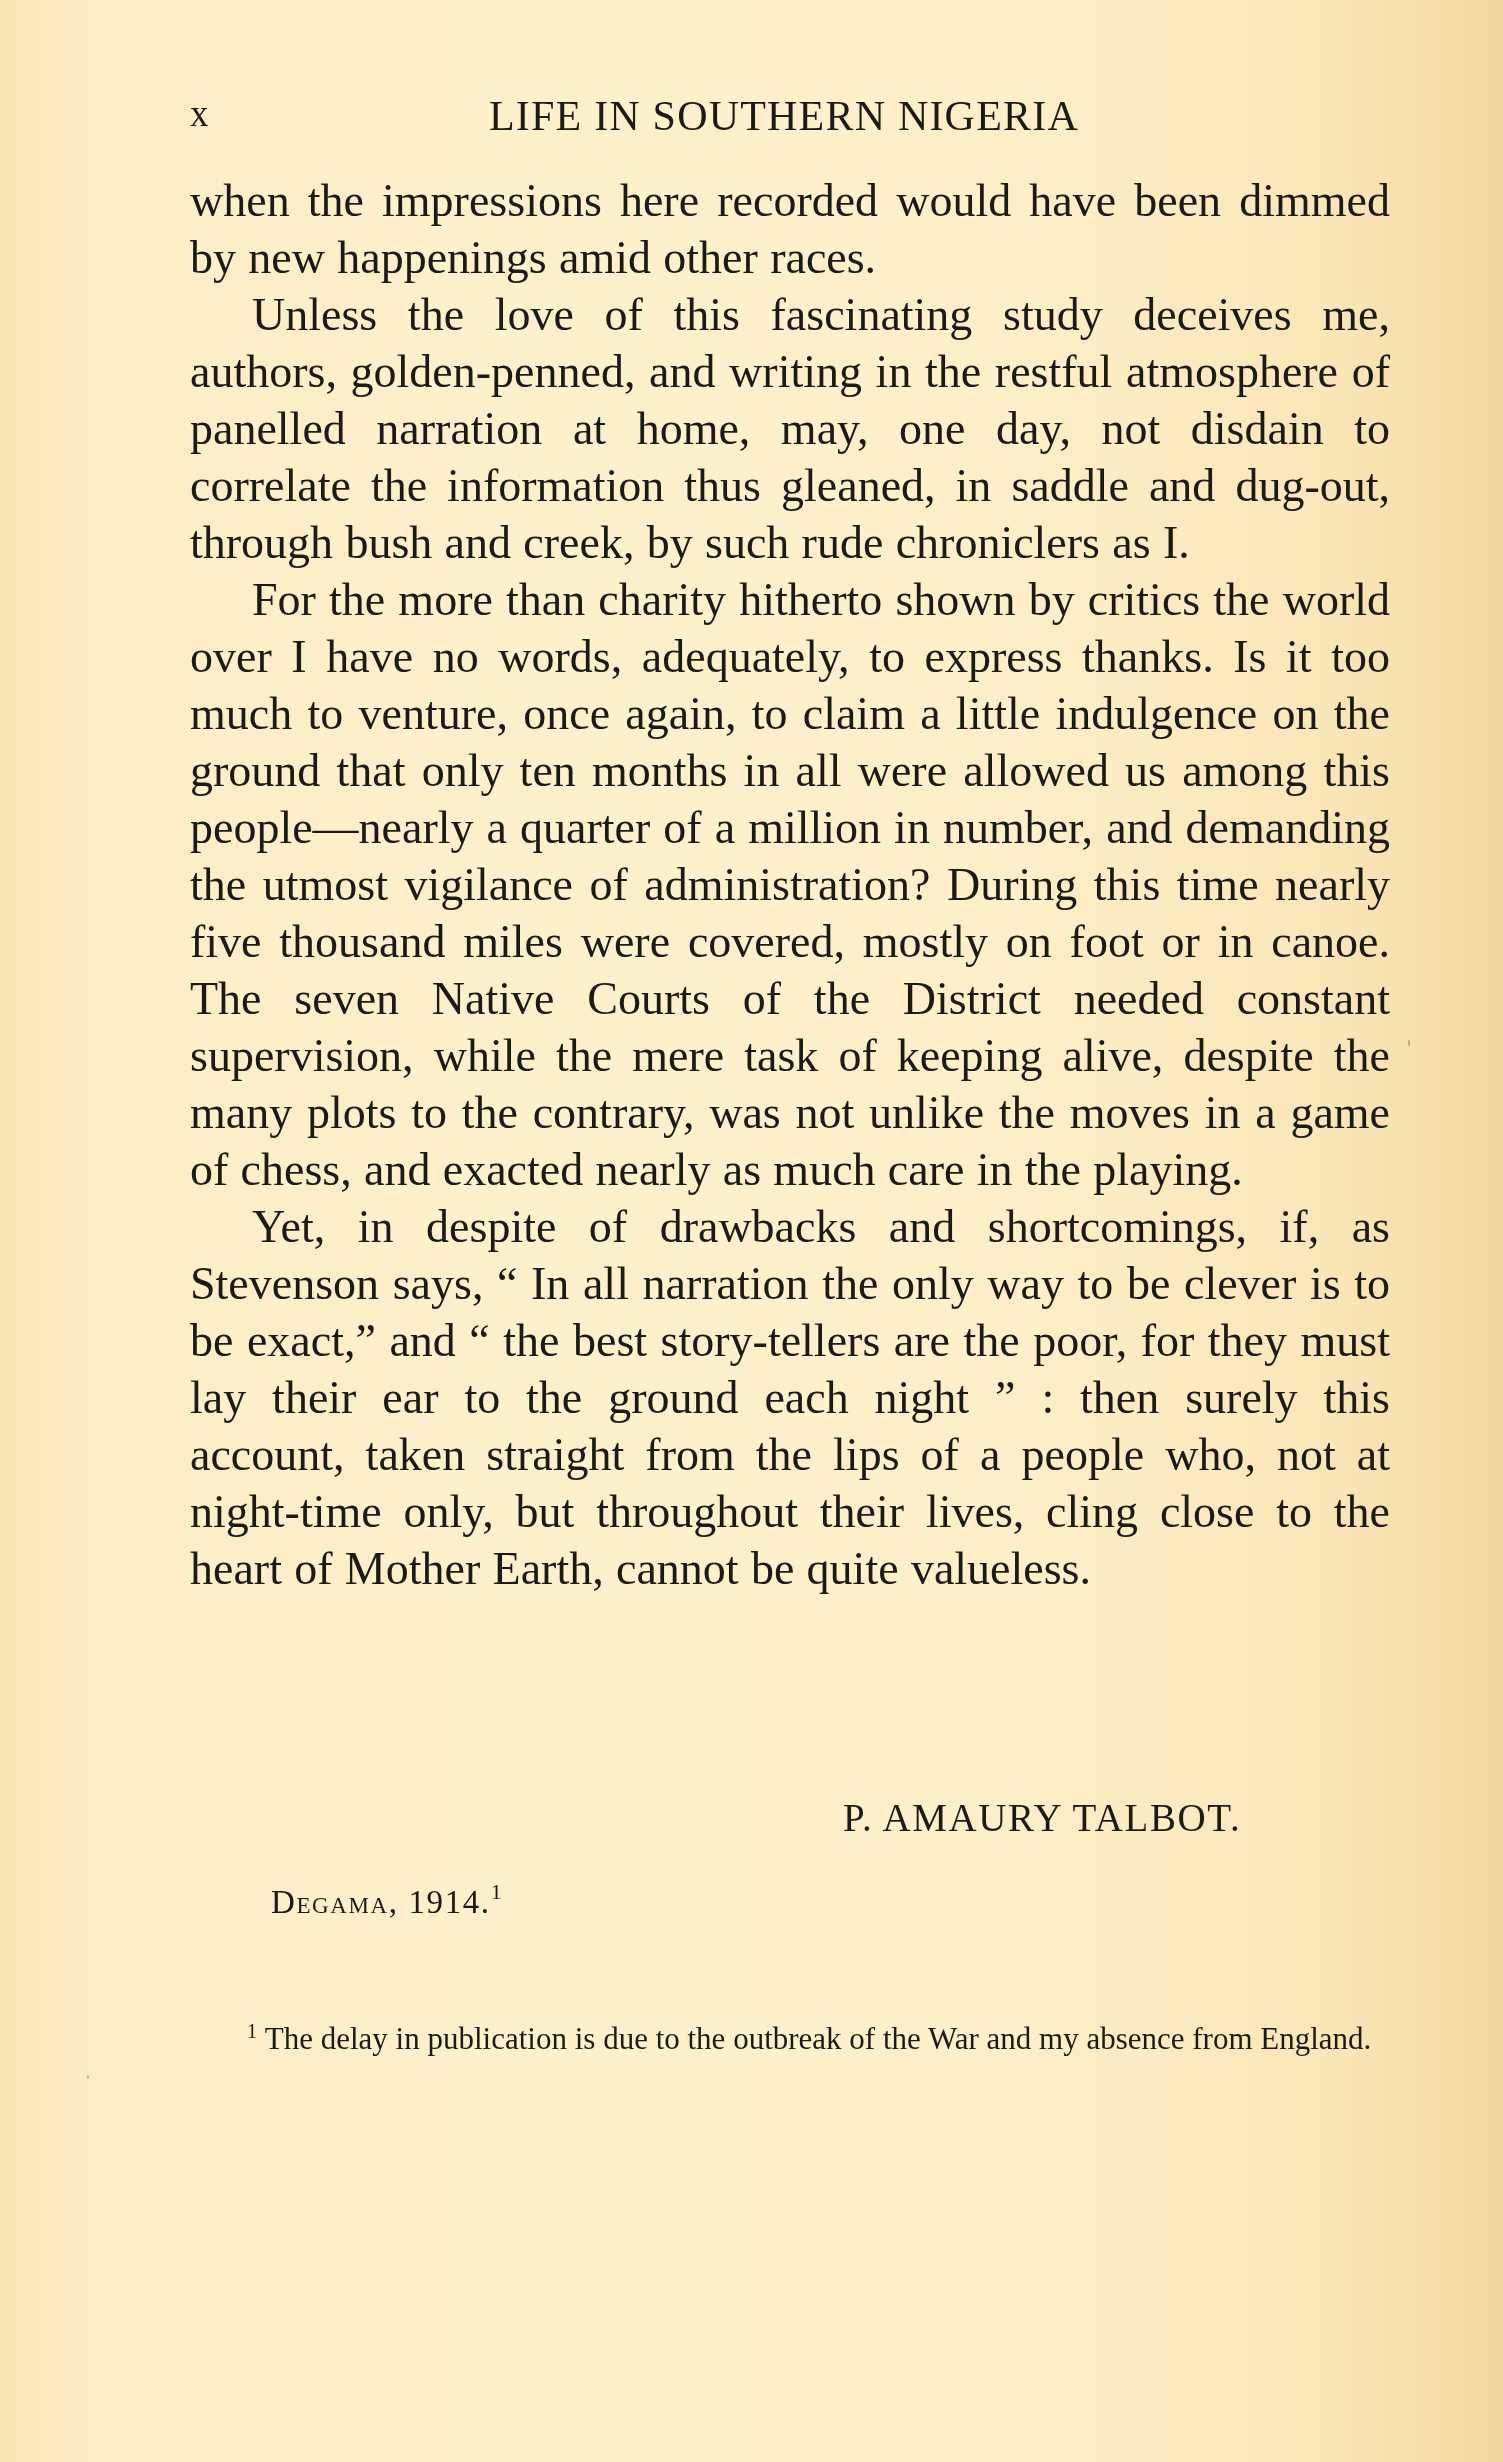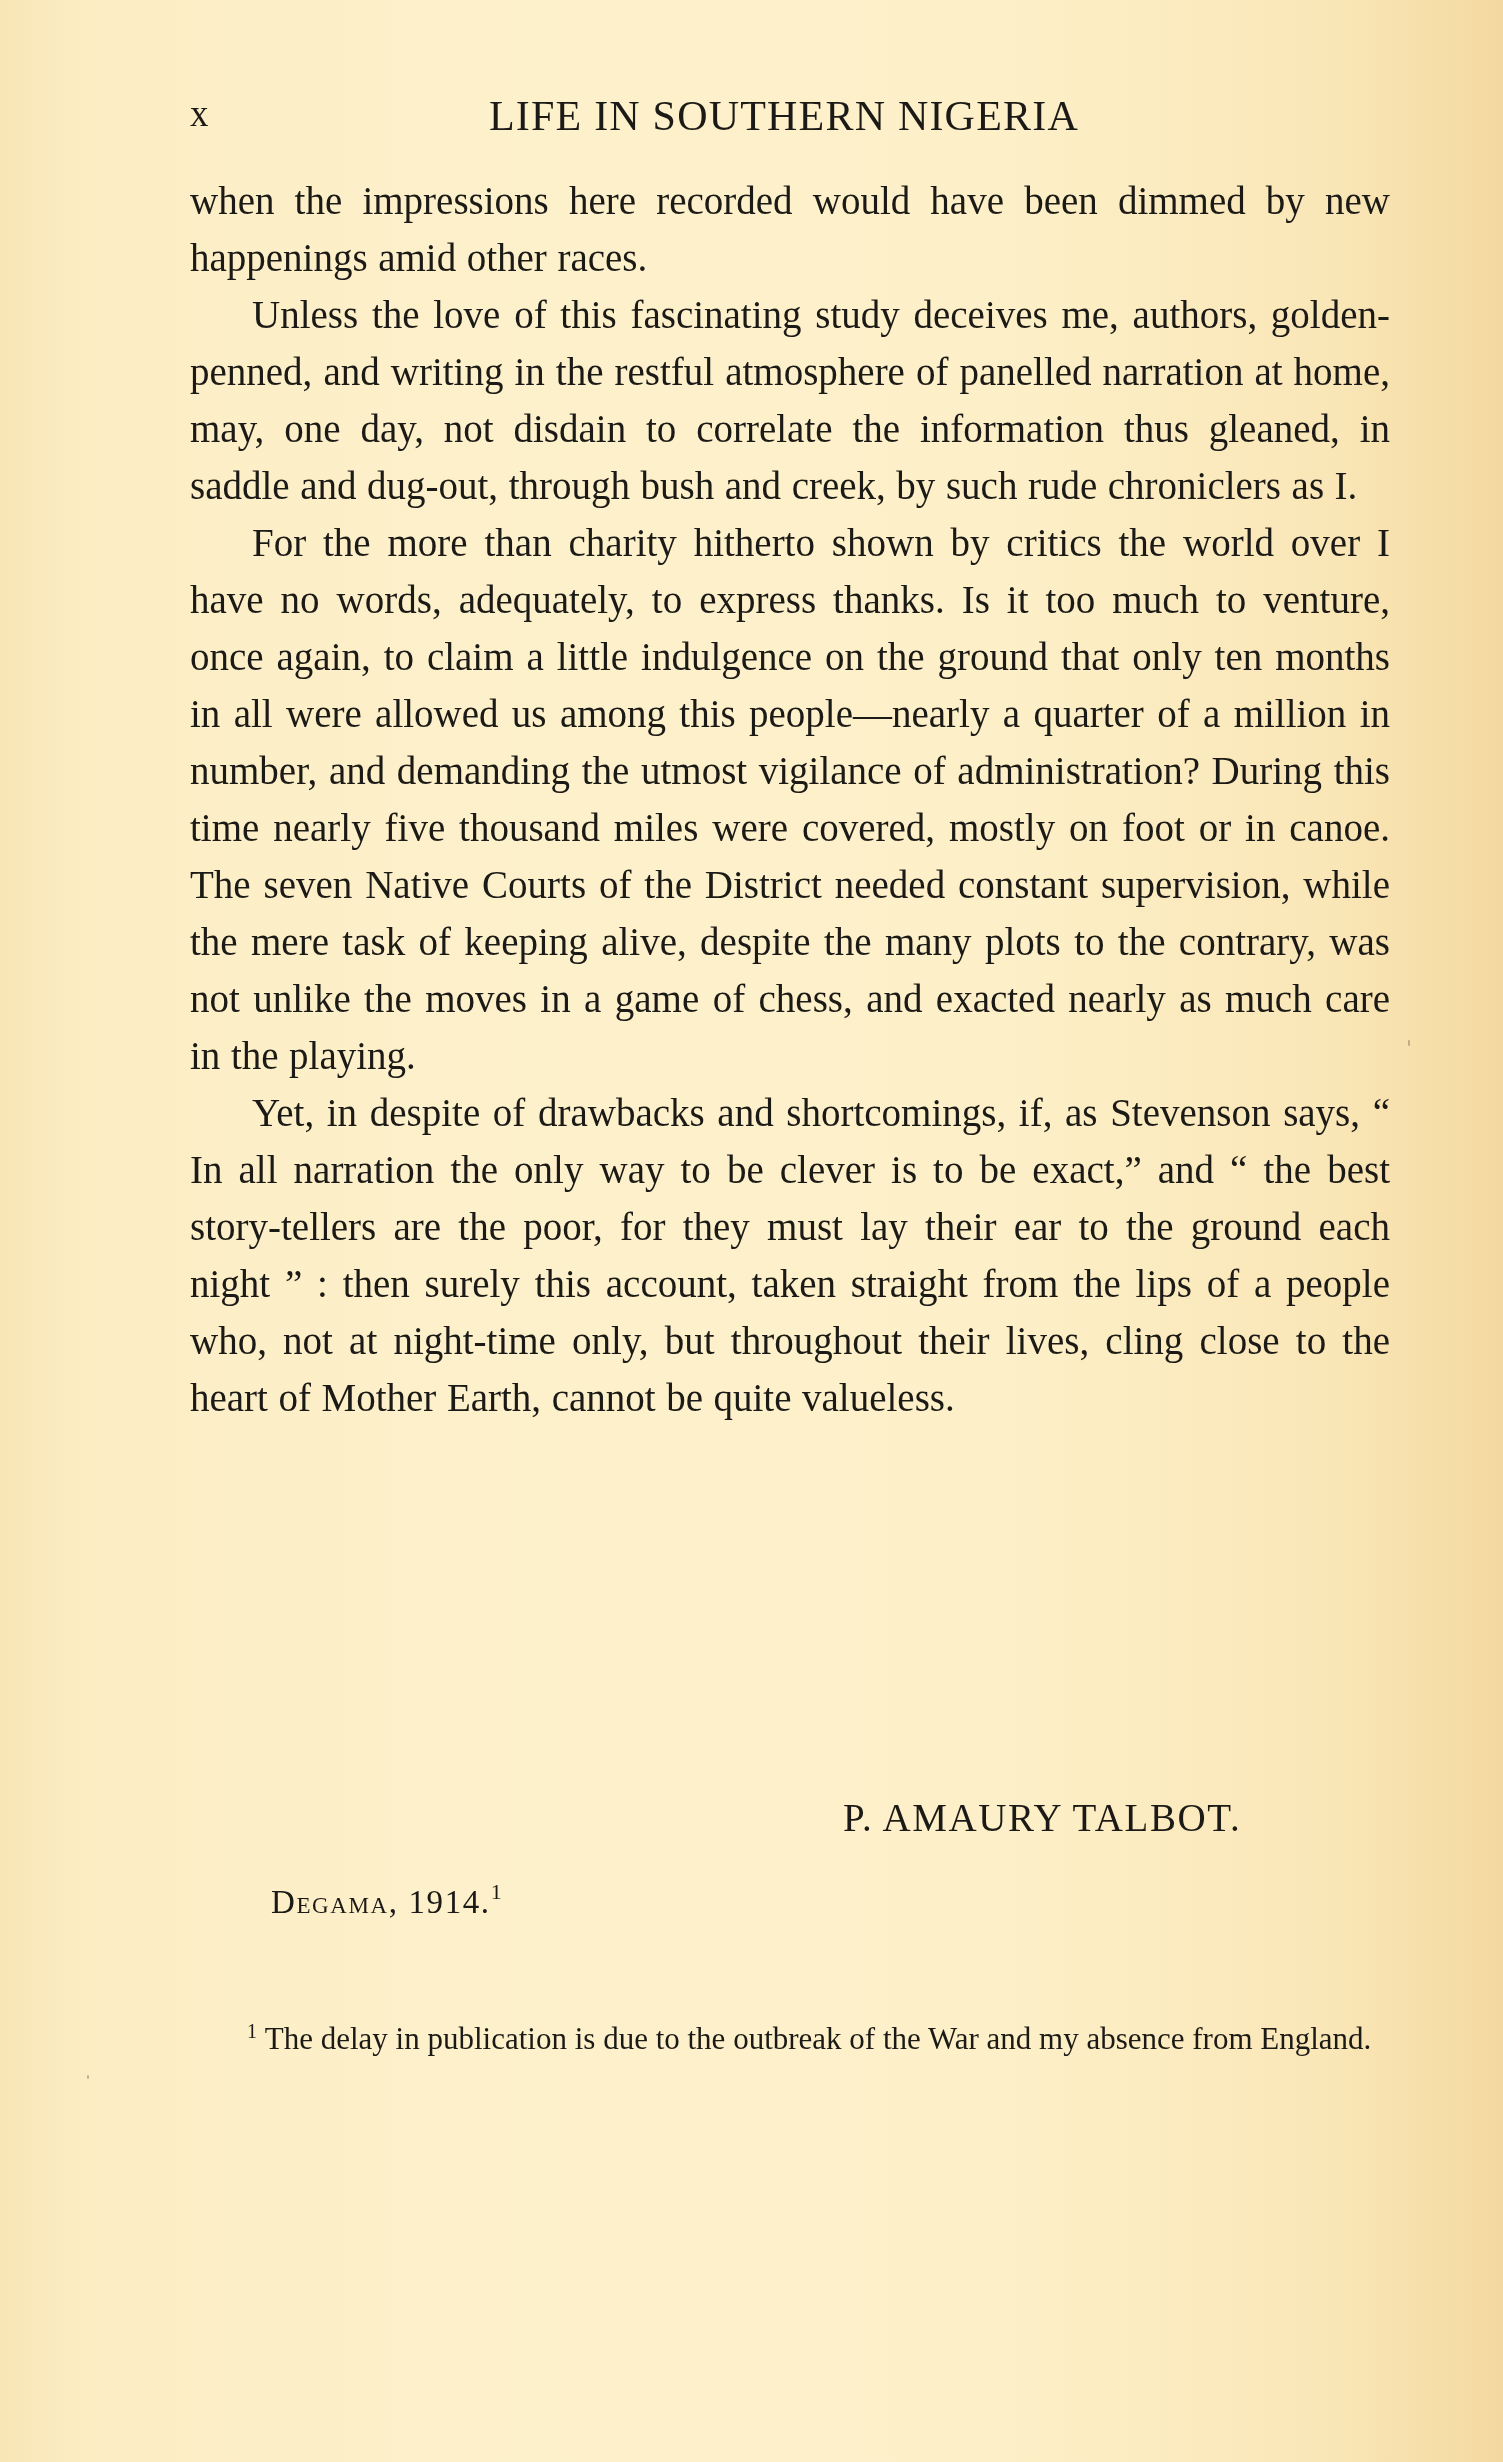--- a/index.html
+++ b/index.html
@@ -41,21 +41,21 @@
       left: 255px;
       top: 0;
       letter-spacing: 1.2px;
       margin-left: 44px;
     }
     .body-text {
       position: absolute;
       top: 172px;
       left: 0;
       width: 1200px;
-      font-size: 39px;
+      font-size: 46px;
       line-height: 57px;
       text-align: justify;
       word-spacing: 0.8px;
     }
     .body-text p {
       margin: 0;
       text-indent: 0;
     }
     .body-text p.indent {
       text-indent: 62px;

